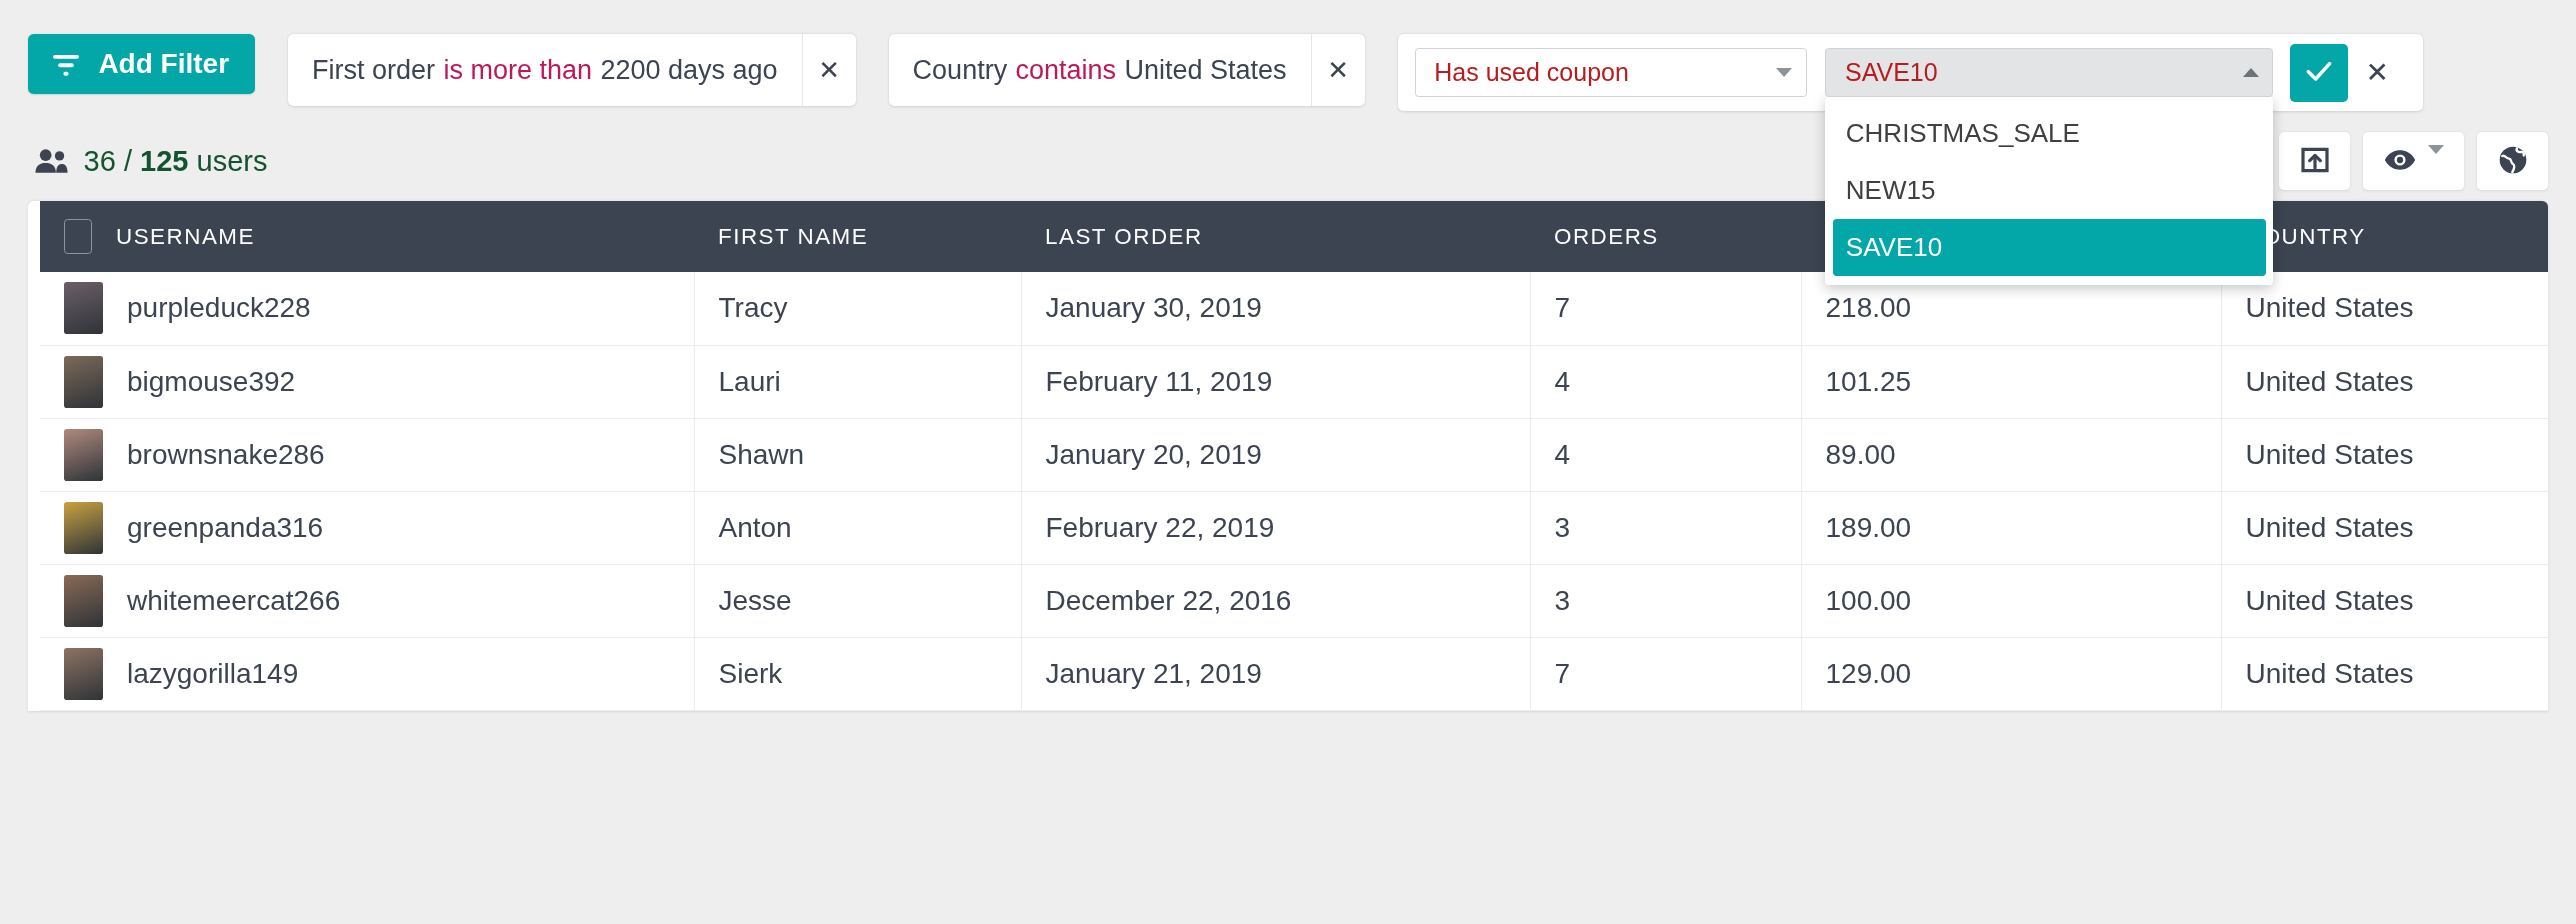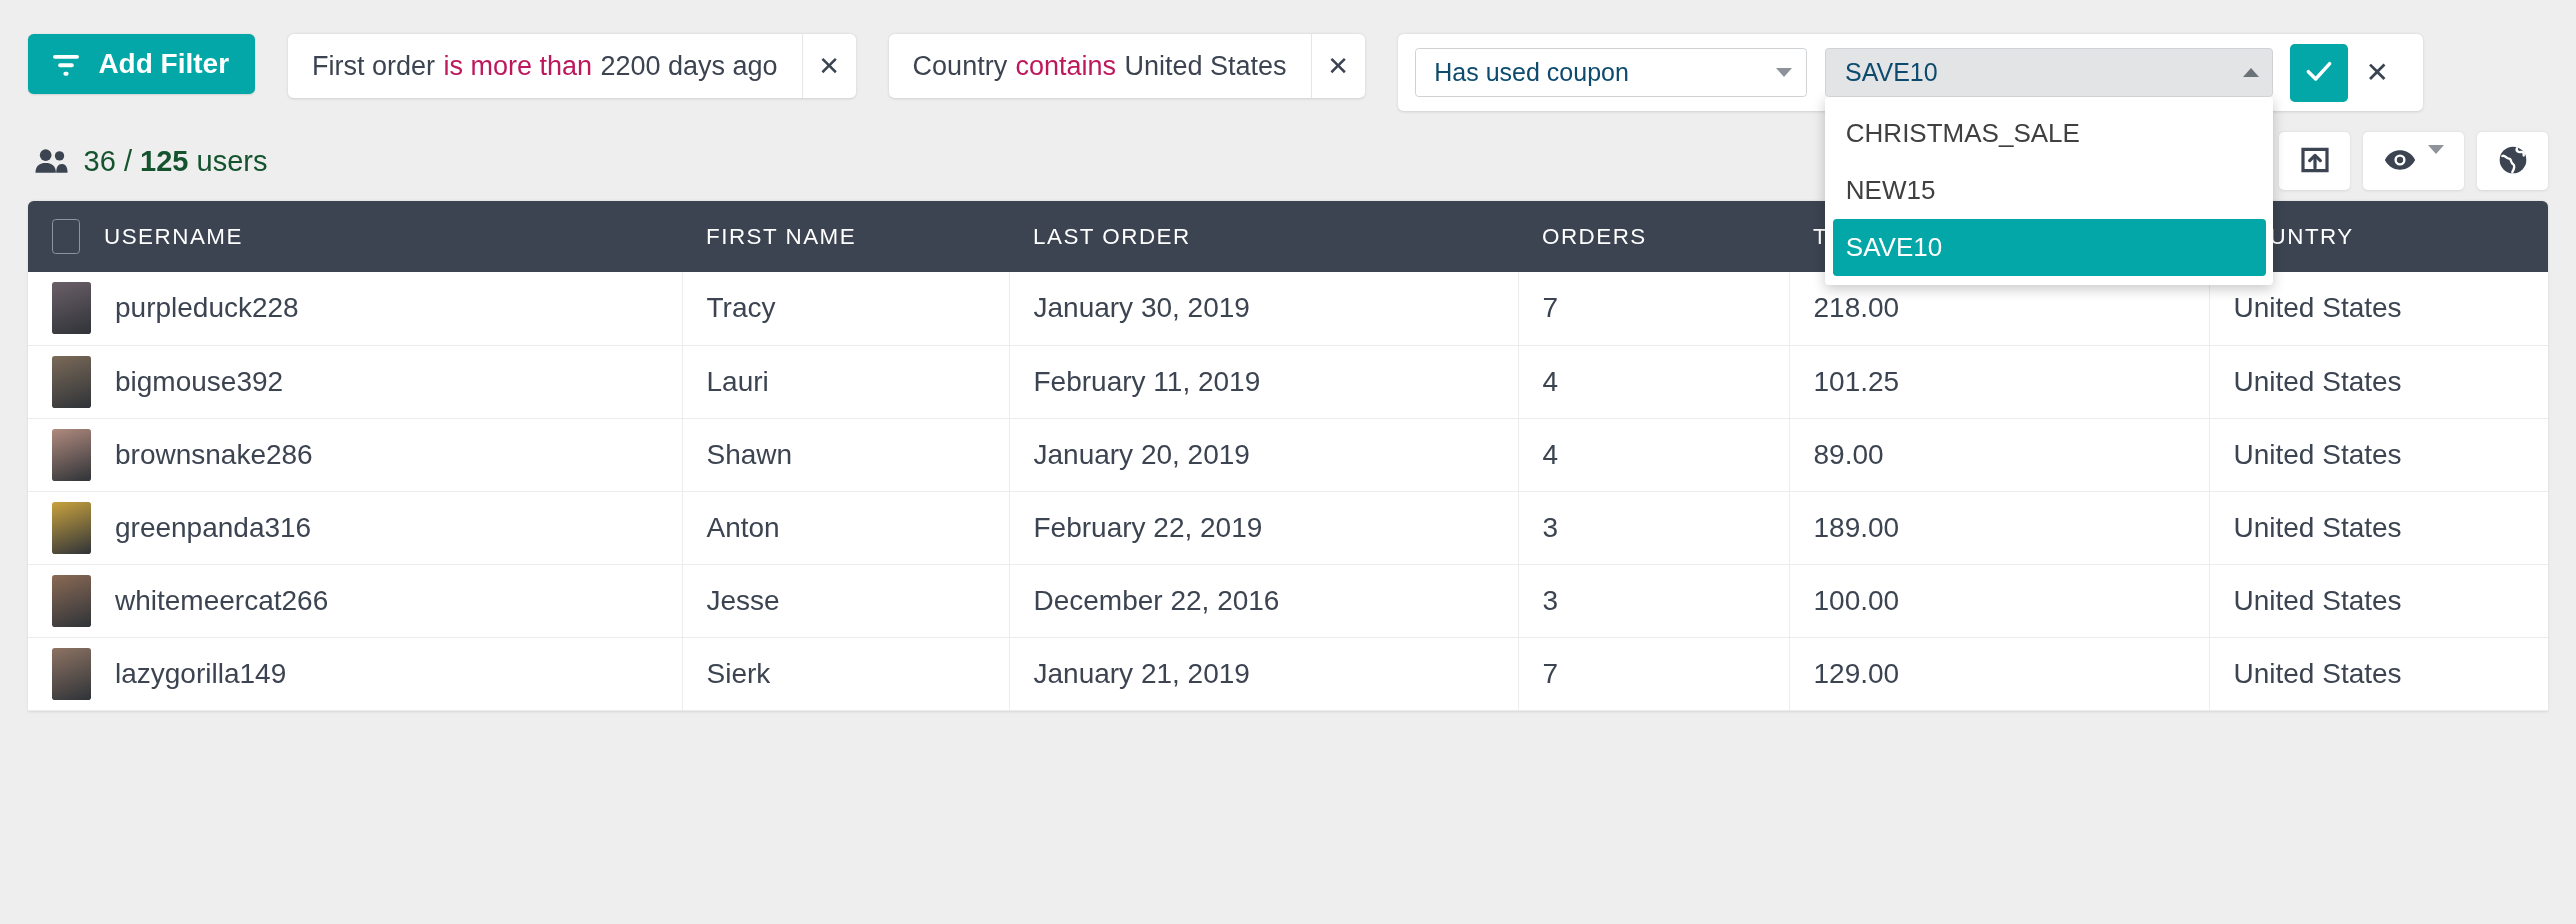--- a/index.html
+++ b/index.html
@@ -29,21 +29,21 @@
     cursor: pointer;
     box-shadow: 0 0.9px 1.9px rgba(0,0,0,.12);
     white-space: nowrap;
   }
   .funnel-icon { display:block; width: 32px; height: 26px; }
 
   .filter-chip {
     display: flex; align-items: stretch;
     background: #ffffff;
     border-radius: 5.6px;
-    height: 64px;
+    height: 72px;
     box-shadow: 0 0.9px 2.8px rgba(0,0,0,.13);
     overflow: hidden;
   }
   .chip-text {
     display: flex; align-items: center;
     padding: 0 24px;
     font-size: 27px; color: #3c4451;
     white-space: nowrap;
   }
   .chip-text .op { color: #be185d; padding: 0 8.4px; }
@@ -67,21 +67,21 @@
   }
   .sel-wrap { position: relative; display: flex; align-items: center; }
   .sel-box {
     display: flex; align-items: center;
     height: 49px;
     border: 0.9px solid #cfd3d6;
     border-radius: 3.7px;
     background: #ffffff;
     min-width: 392px;
     padding: 0 0 0 18.7px;
-    font-size: 25px; color: #0c4a6e;
+    font-size: 25px; color: #b91c1c;
     cursor: pointer;
     white-space: nowrap;
   }
   .sel-box .sel-label { flex: 1; }
   .sel-caret {
     width: 43px; display: flex; align-items: center; justify-content: center;
   }
   .caret-down { width:0;height:0;border-left:8.4px solid transparent;border-right:8.4px solid transparent;border-top:9.3px solid #8d9398; }
   .caret-up   { width:0;height:0;border-left:8.4px solid transparent;border-right:8.4px solid transparent;border-bottom:9.3px solid #6c7378; }
 
@@ -147,21 +147,21 @@
   }
   .tool-btn.wide { width: 101px; }
 
   
   .table-wrap {
     background: #ffffff;
     border-radius: 5.6px 5.6px 0 0;
     box-shadow: 0 0.9px 2.8px rgba(0,0,0,.10);
     overflow: hidden;
   }
-  table { width: 100%; border-collapse: collapse; table-layout: fixed; }
+  table { width: 100%; border-collapse: collapse; table-layout: fixed; margin-left: 12px; }
   thead th {
     background: #3c4451;
     color: #ffffff;
     font-size: 22.4px;
     font-weight: normal;
     letter-spacing: 1.5px;
     text-align: left;
     height: 71px;
     padding: 0 0 0 24px;
   }

